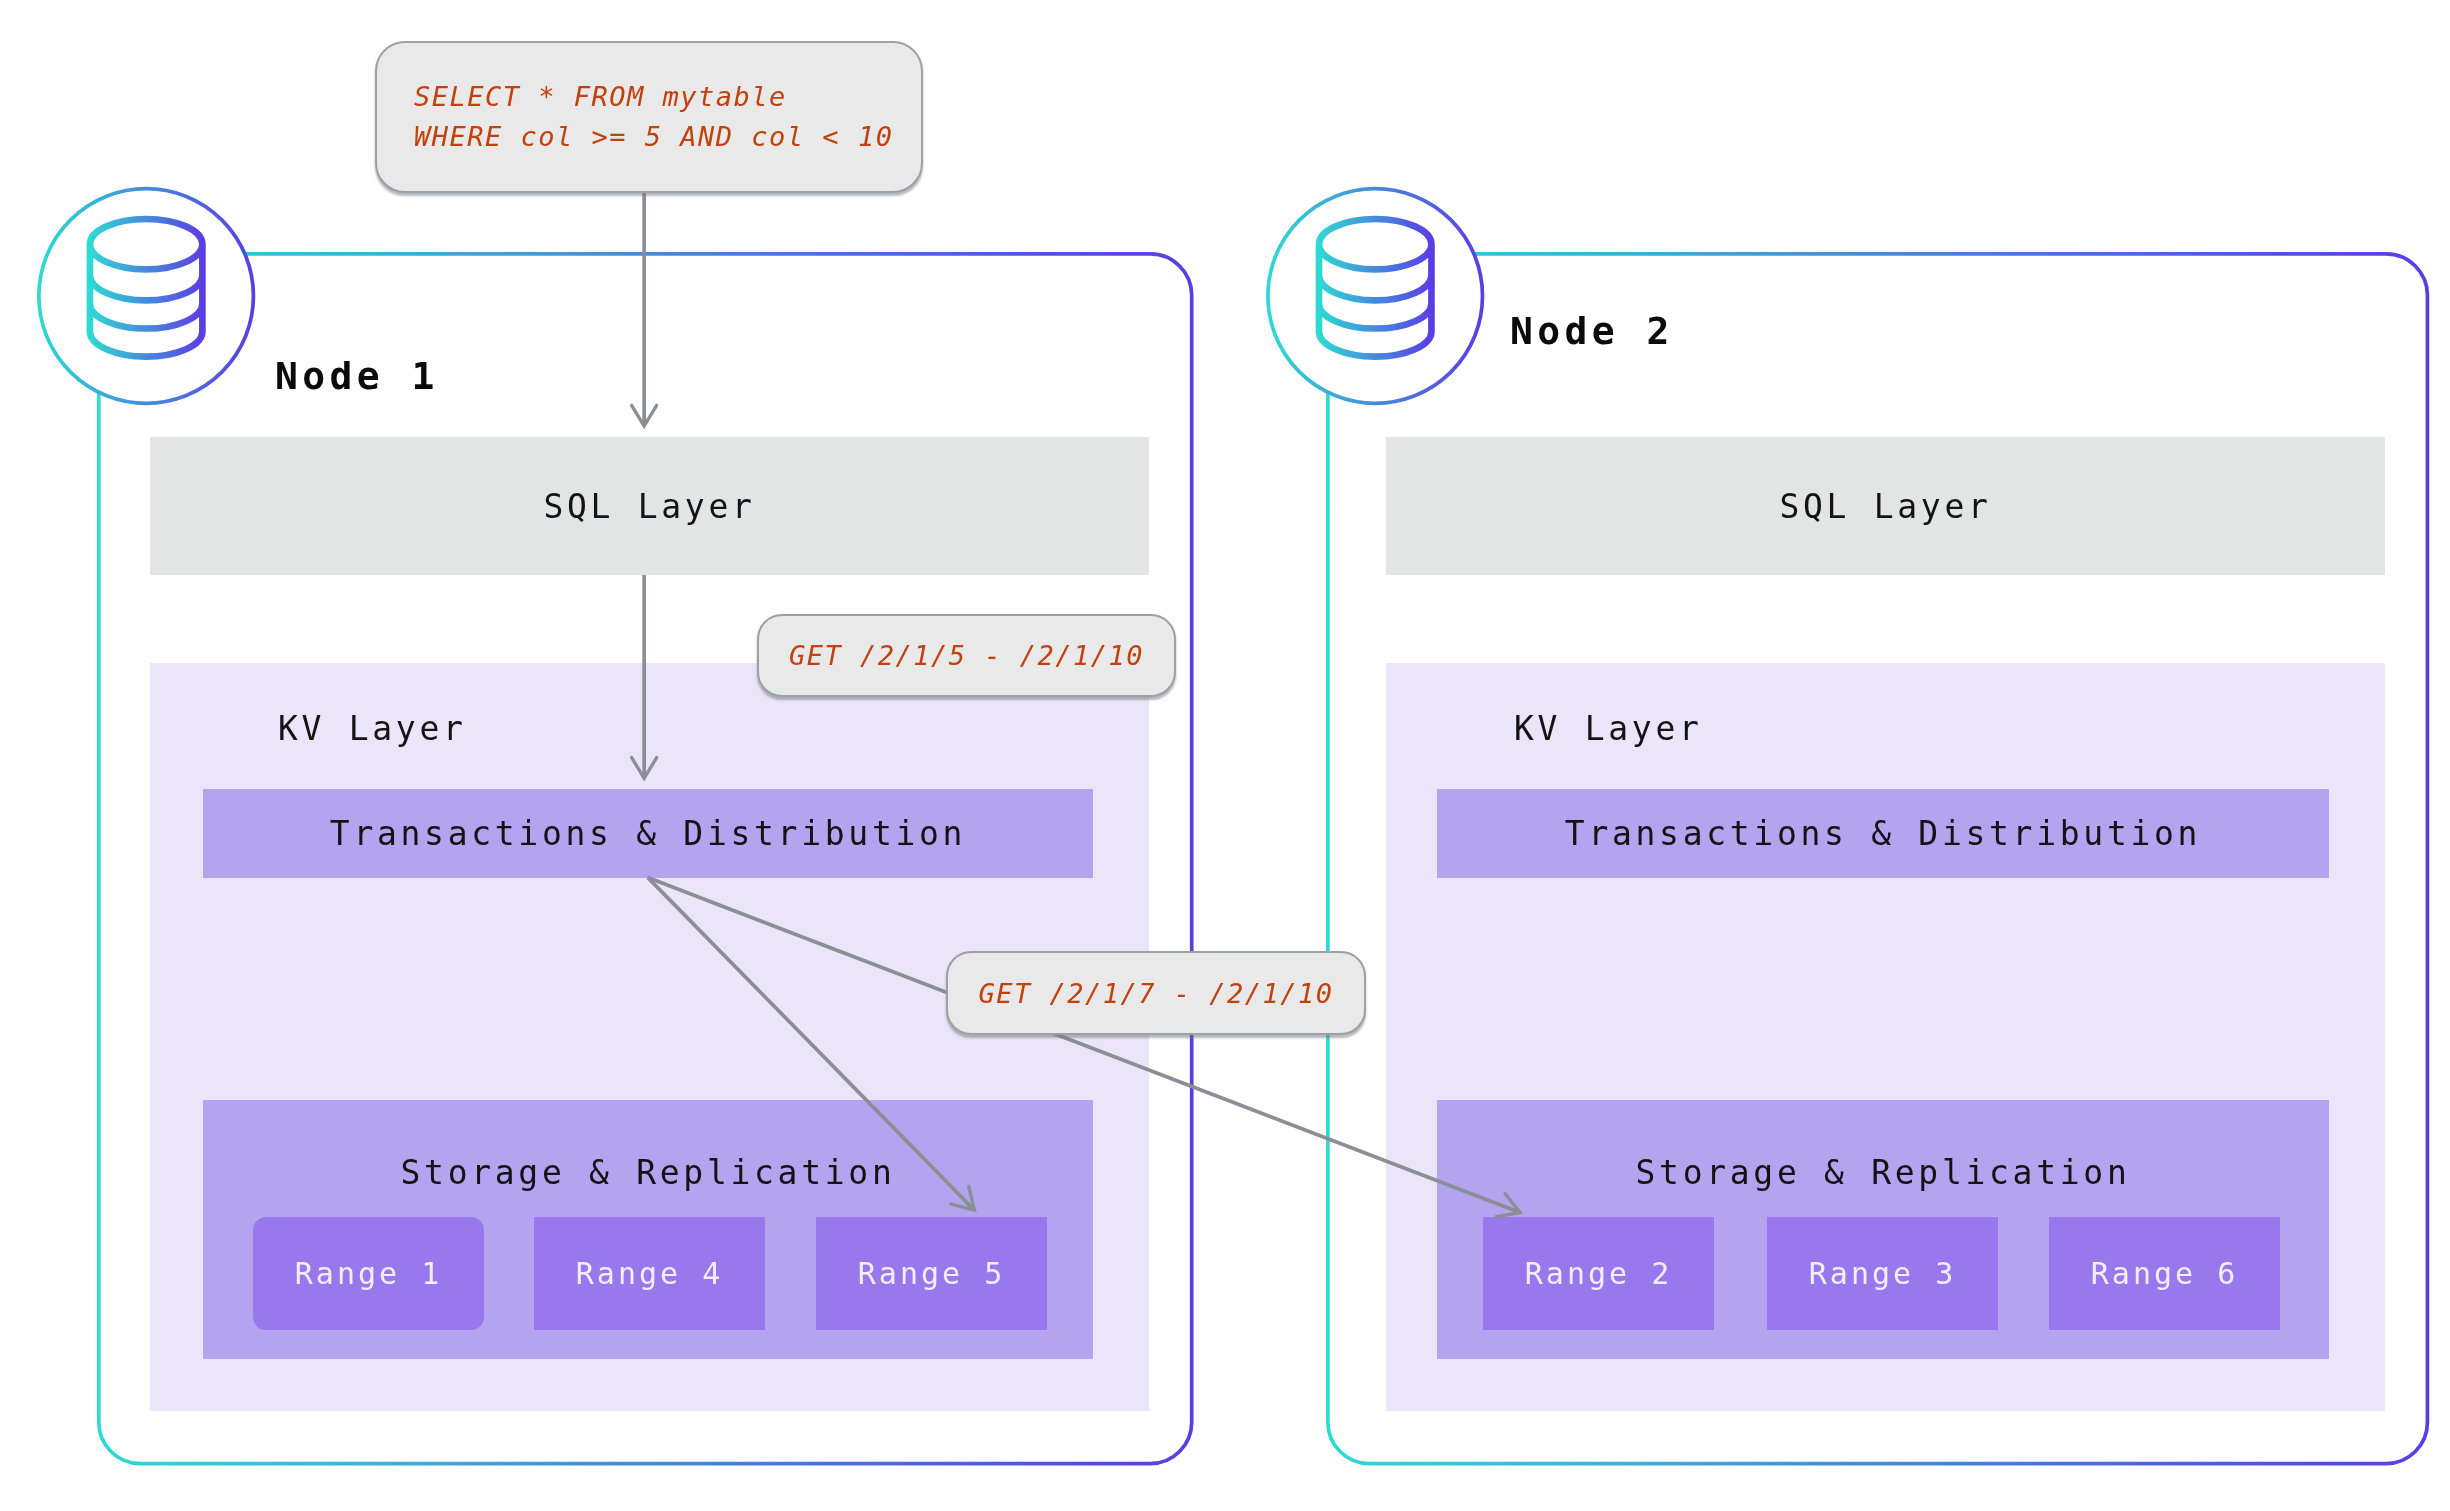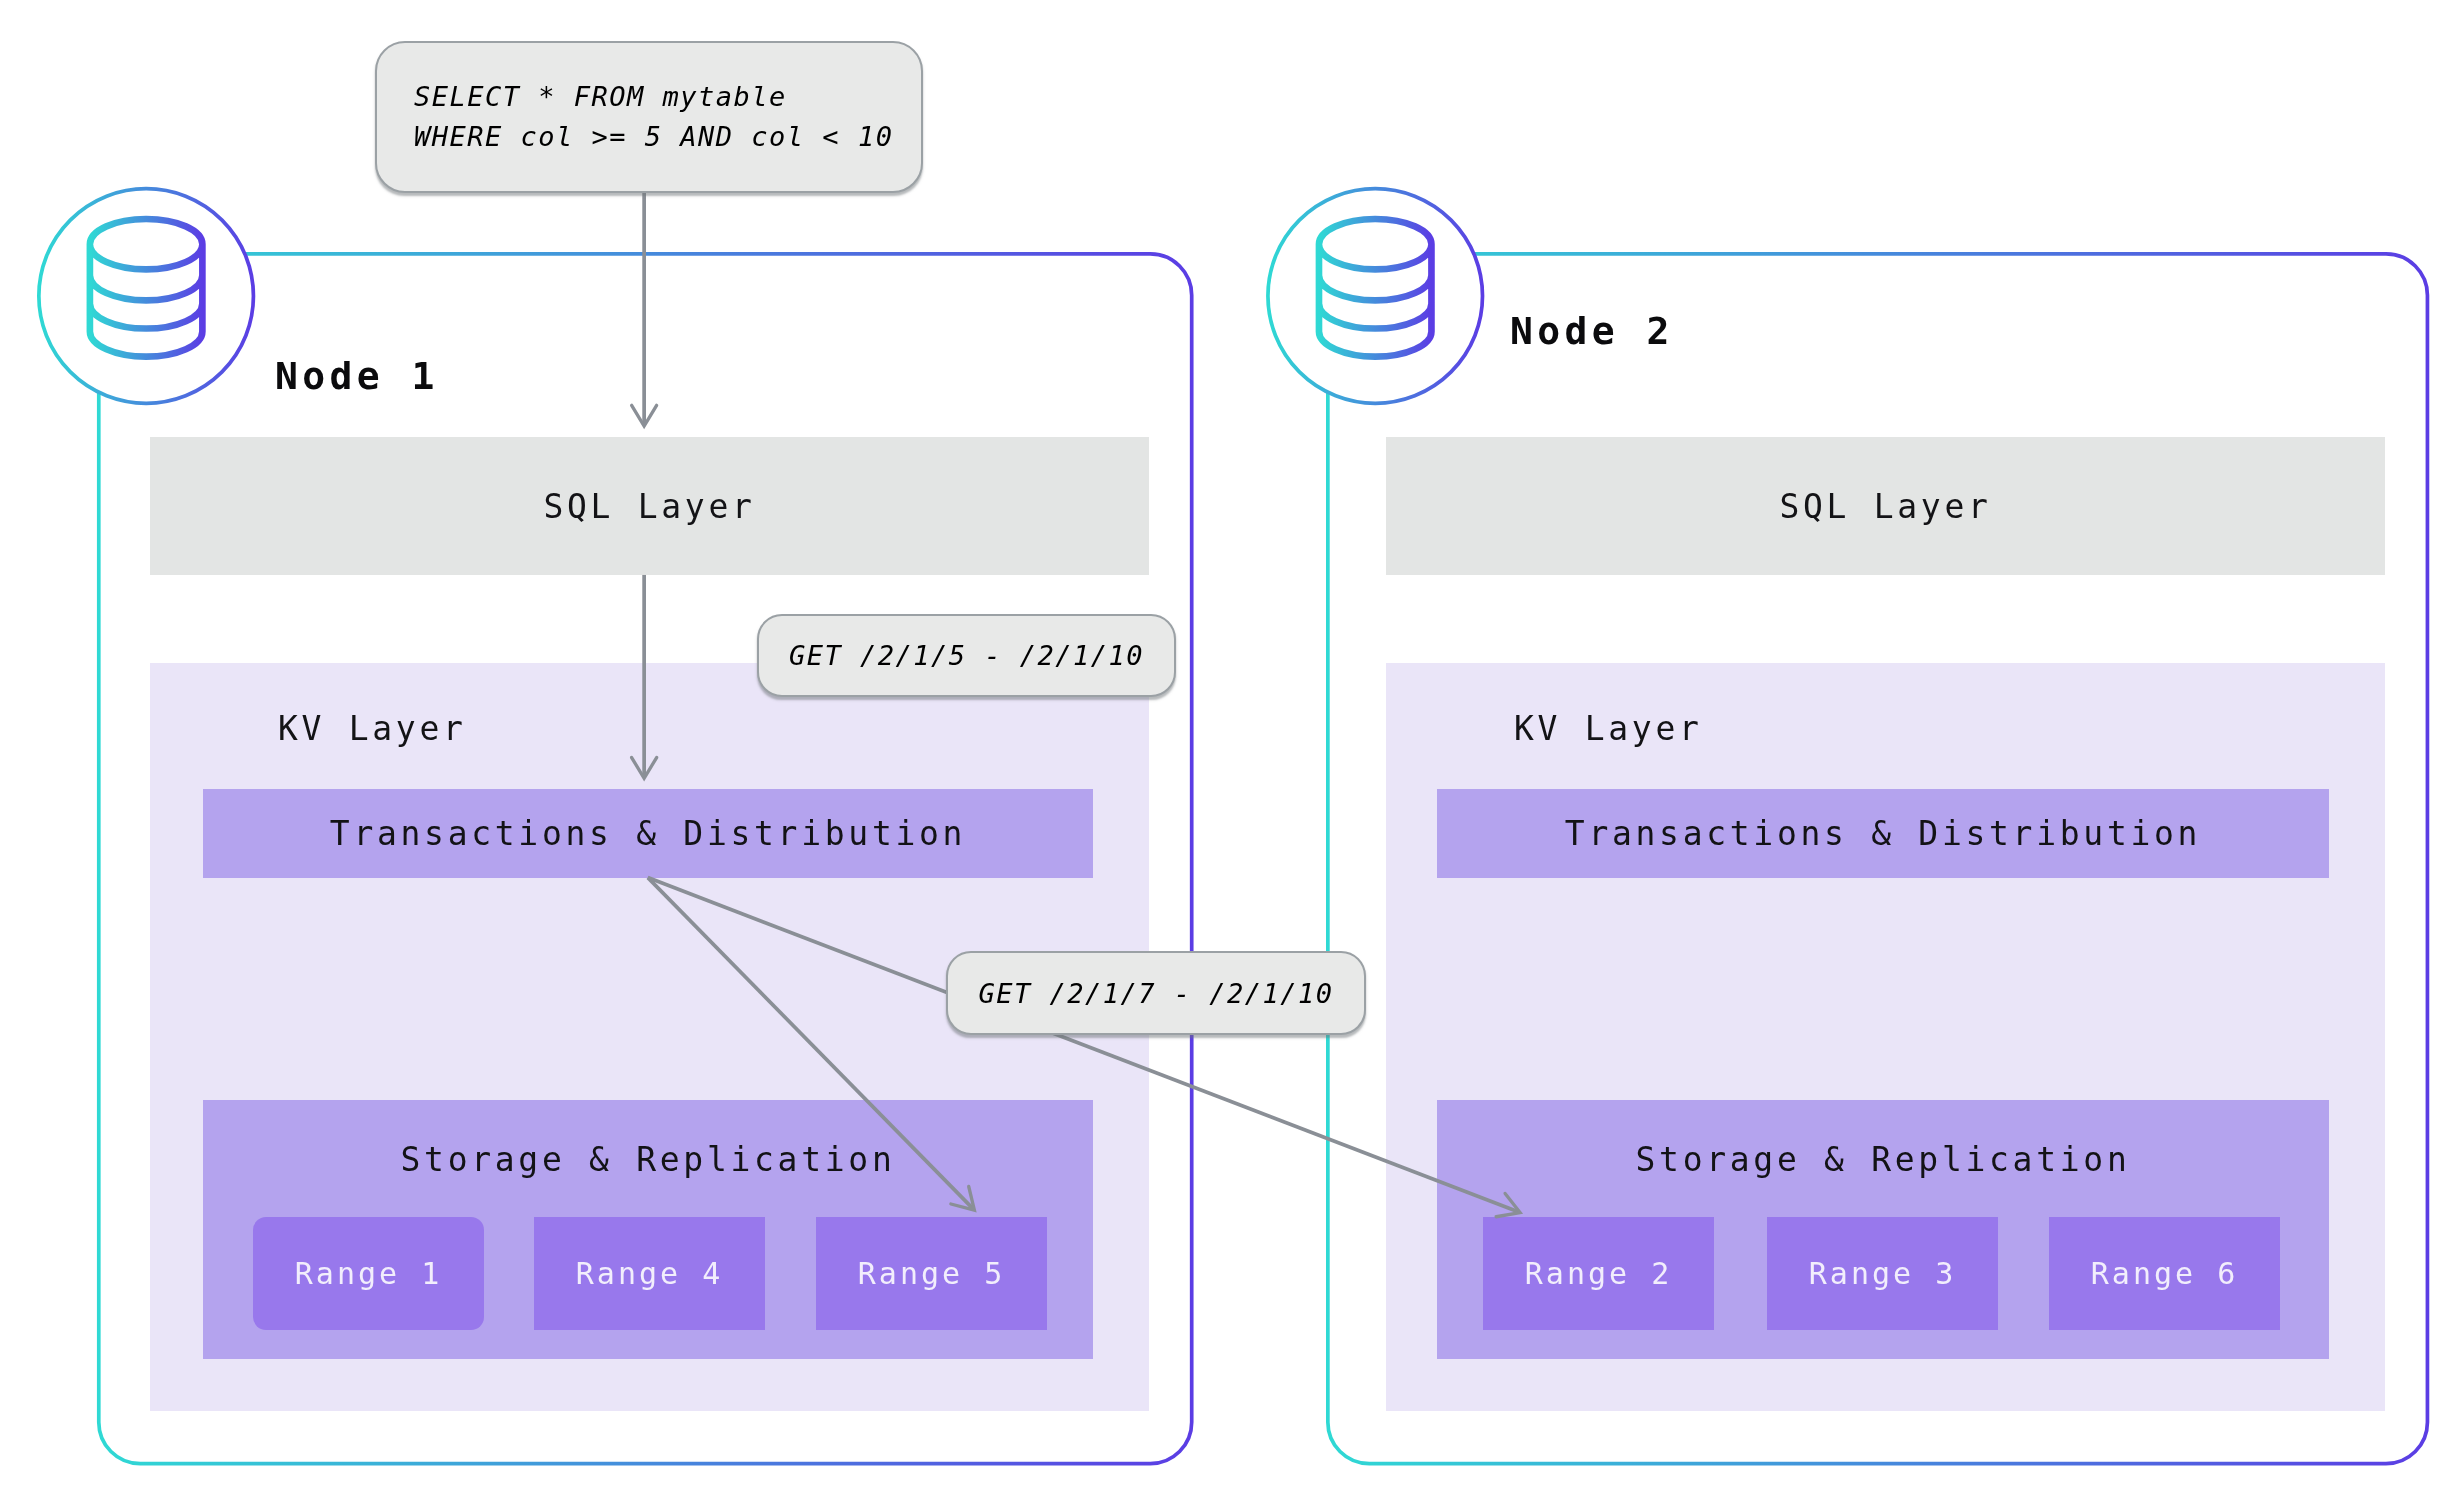--- a/index.html
+++ b/index.html
@@ -16,27 +16,27 @@
   .layer-box{display:flex;align-items:center;justify-content:center;}
   .sql-layer{background:var(--sql-layer-bg,#e3e5e4);}
   .kv-layer{background:var(--kv-bg,#eae5f8);}
   .purple-box{background:var(--purple-mid,#b4a3ee);}
   .range-box{background:var(--purple-range,#9878ec);display:flex;align-items:center;justify-content:center;}
   .range-box span{color:var(--range-text,#f2eefc);font-size:30px;letter-spacing:3px;}
   .t-title{font-size:33px;letter-spacing:3.7px;color:var(--text-dark,#131316);}
   .node-name{font-size:38px;font-weight:bold;letter-spacing:4.4px;color:#0b0b0d;}
   .kv-label{font-size:33px;letter-spacing:3.7px;}
   .storage-wrap{display:block;}
-  .storage-title{text-align:center;padding-top:40px;}
+  .storage-title{text-align:center;padding-top:53px;}
   
   svg.overlay{position:absolute;left:0;top:0;z-index:2;pointer-events:none;}
   
   .top-label{z-index:3;background:var(--label-bg,#e8e9e8);border:2.2px solid var(--label-border,#9ba1a5);
     box-shadow:0 3px 2.2px -0.7px rgba(110,115,120,.5);display:flex;align-items:center;justify-content:center;}
-  .top-label .txt{font-style:italic;font-size:27px;letter-spacing:1.5px;color:#000000;white-space:pre;}
+  .top-label .txt{font-style:italic;font-size:27px;letter-spacing:1.5px;color:#c2410c;white-space:pre;}
   .query-box{border-radius:30px;flex-direction:column;align-items:flex-start;justify-content:center;padding-left:37px;}
   .query-box .txt{line-height:40px;}
   .get-box{border-radius:25px;}
   .content{position:relative;z-index:1;}
 </style>
 </head>
 <body>
 
 <div class="canvas">
 

